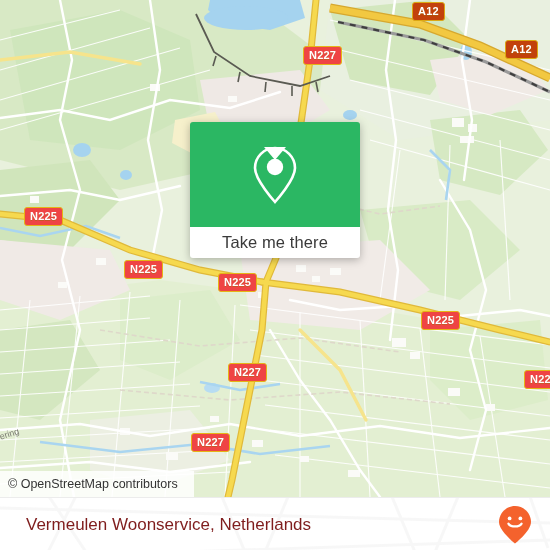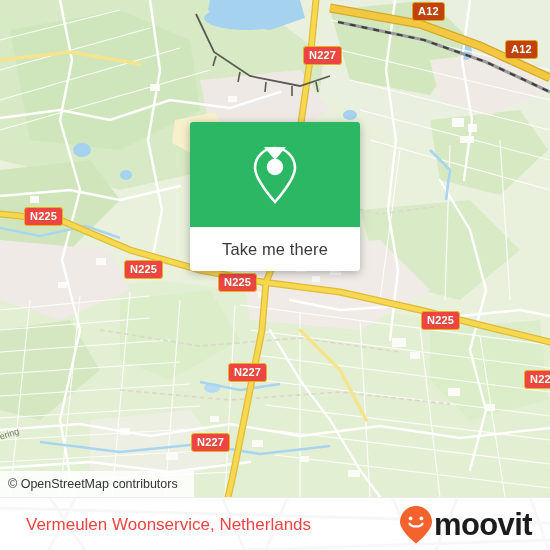--- a/index.html
+++ b/index.html
@@ -40,42 +40,42 @@
   
   #callout{
     position:absolute;left:190px;top:122px;width:170px;
     filter:drop-shadow(0 2px 4px rgba(0,0,0,.28));
   }
   #callout-top{
     background:#2bb763;height:105px;border-radius:3px 3px 0 0;
     display:flex;align-items:center;justify-content:center;
   }
   #callout-btm{
-    background:#ffffff;height:44px;border-radius:0 0 3px 3px;
+    background:#ffffff;height:31px;border-radius:0 0 3px 3px;
     display:flex;align-items:center;justify-content:center;
   }
   #callout-label{color:#3a3a3a;font-size:16.5px;letter-spacing:.1px;}
   #callout-tail{
     position:absolute;left:50%;margin-left:-11px;top:147px;
     width:0;height:0;border-left:11px solid transparent;
     border-right:11px solid transparent;border-top:13px solid #ffffff;
   }
 
   
   #footer{
     position:absolute;left:0;top:497px;width:550px;height:53px;
     background:#ffffff;border-top:1px solid #ececec;
     overflow:hidden;
   }
   #footer-watermark{
     position:absolute;left:0;top:-30px;width:550px;height:120px;opacity:.055;
   }
   #place-name{
     position:absolute;left:26px;top:50%;transform:translateY(-50%);
-    color:#ef4444;font-size:17px;white-space:nowrap;
+    color:#7f1d1d;font-size:17px;white-space:nowrap;
   }
   #brand{
     position:absolute;right:18px;top:50%;transform:translateY(-50%);
     display:flex;align-items:center;
   }
   #brand-word{
     color:#1c1c1c;font-size:31px;font-weight:bold;letter-spacing:-.6px;
     margin-left:1px;line-height:31px;
   }
 </style>
@@ -266,17 +266,16 @@
 
     <div id="place-name">Vermeulen Woonservice, Netherlands</div>
 
     <div id="brand">
       <svg width="34" height="40" viewBox="0 0 34 40">
         <path d="M17 1 C8.2 1 1 8.2 1 17 C1 26 17 38.5 17 38.5 C17 38.5 33 26 33 17 C33 8.2 25.8 1 17 1 Z" fill="#f4622d"></path>
         <circle cx="11.6" cy="13.4" r="1.9" fill="#ffffff"></circle>
         <circle cx="22.4" cy="13.4" r="1.9" fill="#ffffff"></circle>
         <path d="M10.4 18.6 C12.6 22.4 21.4 22.4 23.6 18.6" stroke="#ffffff" stroke-width="2.2" fill="none" stroke-linecap="round"></path>
       </svg>
-      <span id="brand-word">moovit</span>
     </div>
   </div>
 
 </div>
 
 </body></html>

